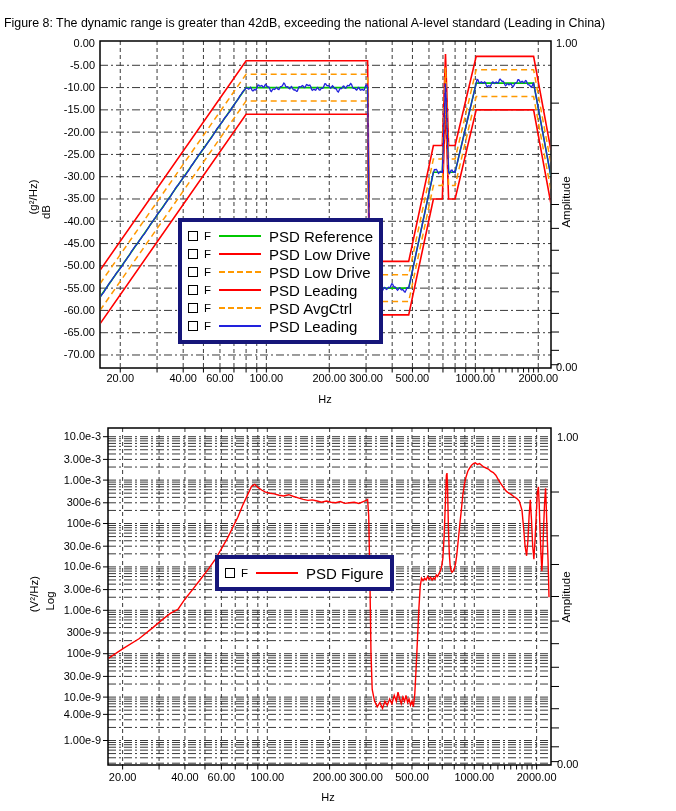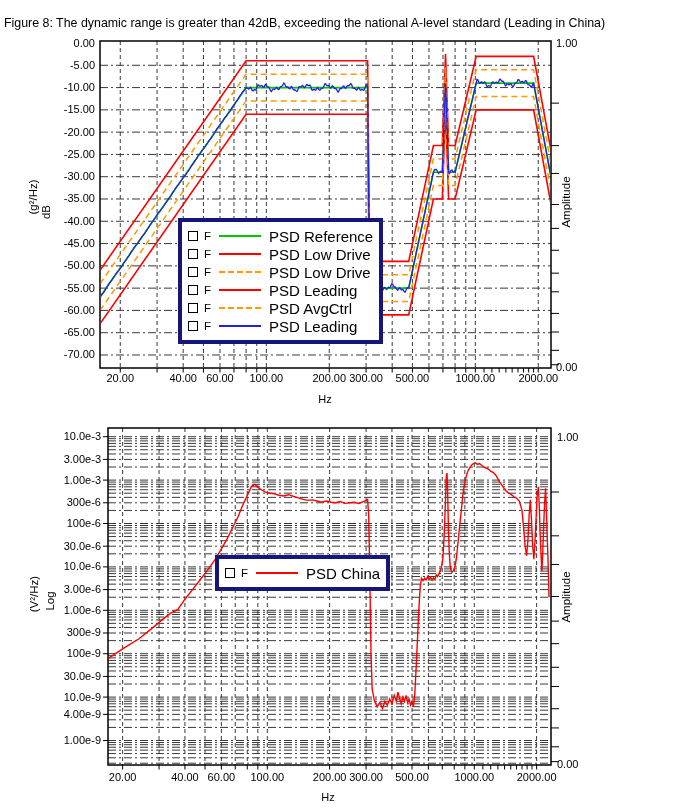--- a/index.html
+++ b/index.html
@@ -376,15 +376,15 @@
     <span class="line-sample" style="border-top-color: rgb(34, 34, 221); border-top-style: solid;"></span>
     <span class="lbl">PSD Leading</span>
   </div>
 </div>
 
 <div class="legend" id="legend1" style="left:215px;top:555px">
   <div class="legend-row">
     <span class="cb"></span>
     <span class="flag">F</span>
     <span class="line-sample" style="border-top-color: rgb(255, 0, 0); border-top-style: solid;"></span>
-    <span class="lbl">PSD China</span>
+    <span class="lbl">PSD Figure</span>
   </div>
 </div>
 
 </body></html>

